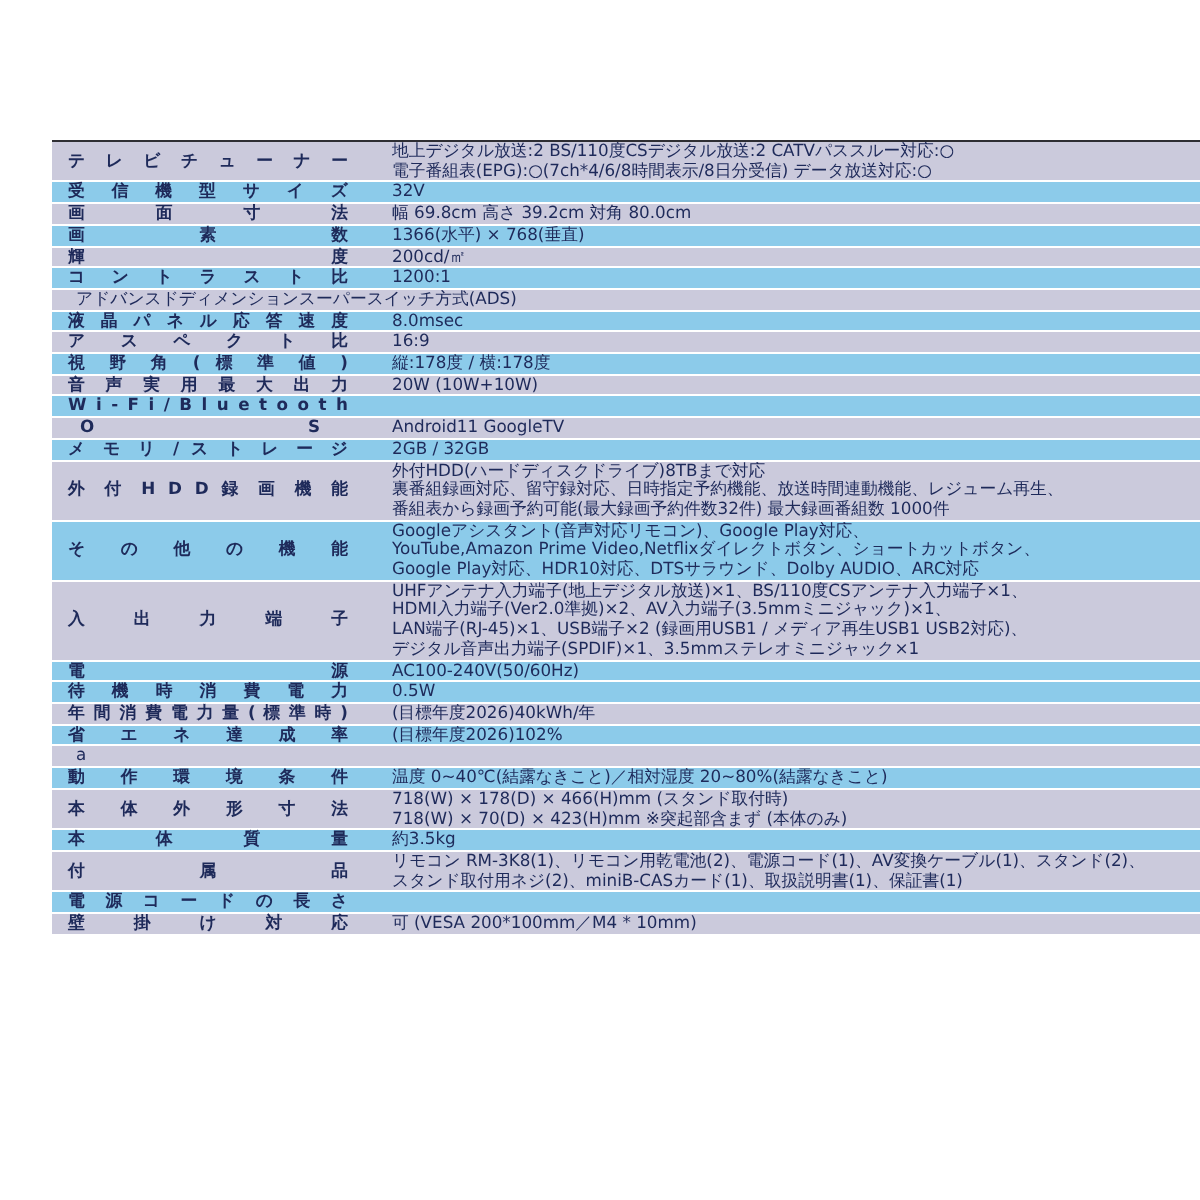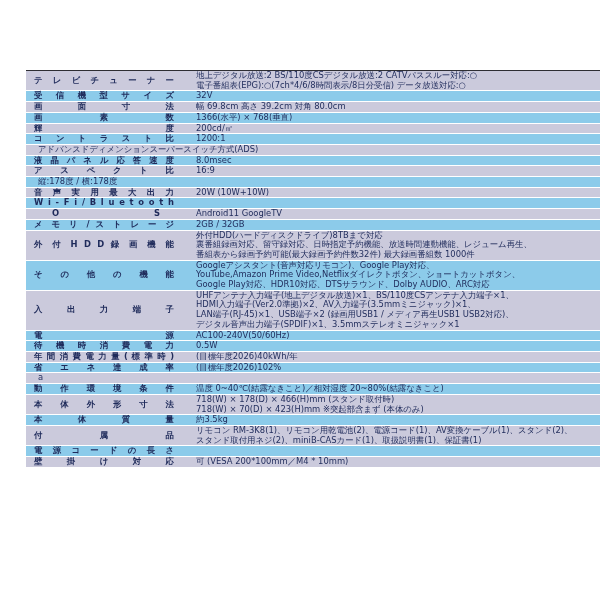--- a/index.html
+++ b/index.html
@@ -28,21 +28,21 @@
     padding:0 10px 0 8px;
     display:flex;align-items:center;
     color:var(--ink);font-weight:bold;
   }
   .label span{
     display:block;width:100%;
     text-align:justify;text-align-last:justify;
     font-size:8.4px;line-height:9.7px;
     white-space:normal;
   }
-  .row.os-row .label{padding-left:26px;padding-right:24px;}
+  .row.os-row .label{padding-left:14px;padding-right:24px;}
   .value{
     flex:1;min-width:0;
     display:flex;flex-direction:column;justify-content:center;
     color:var(--ink);
     padding-right:2px;
     margin-left:12px;
   }
   .value .line{
     font-size:8.4px;line-height:9.7px;
     white-space:nowrap;overflow:hidden;
@@ -117,20 +117,23 @@
       </div>
       <div class="row lav">
         <div class="label">
           <span>ア ス ペ ク ト 比</span>
         </div>
         <div class="value">
           <div class="line">16:9</div>
         </div>
       </div>
       <div class="row blue">
+        <div class="label">
+          <span>視 野 角 ( 標 準 値 )</span>
+        </div>
         <div class="value">
           <div class="line">縦:178度 / 横:178度</div>
         </div>
       </div>
       <div class="row lav">
         <div class="label">
           <span>音 声 実 用 最 大 出 力</span>
         </div>
         <div class="value">
           <div class="line">20W (10W+10W)</div>

